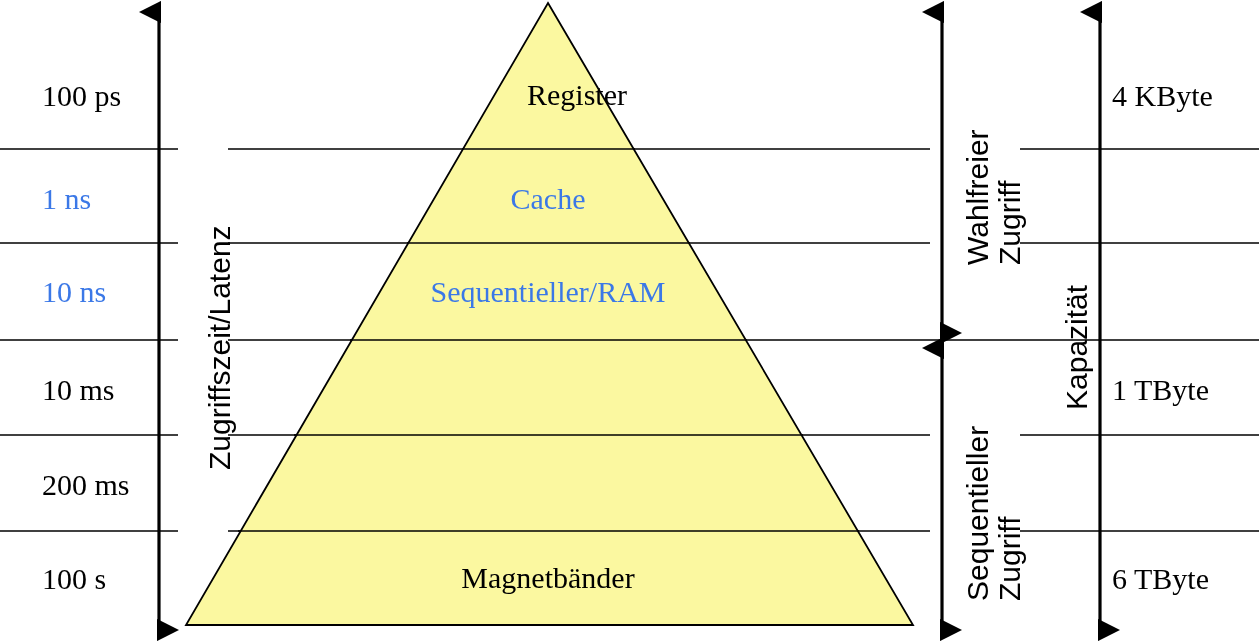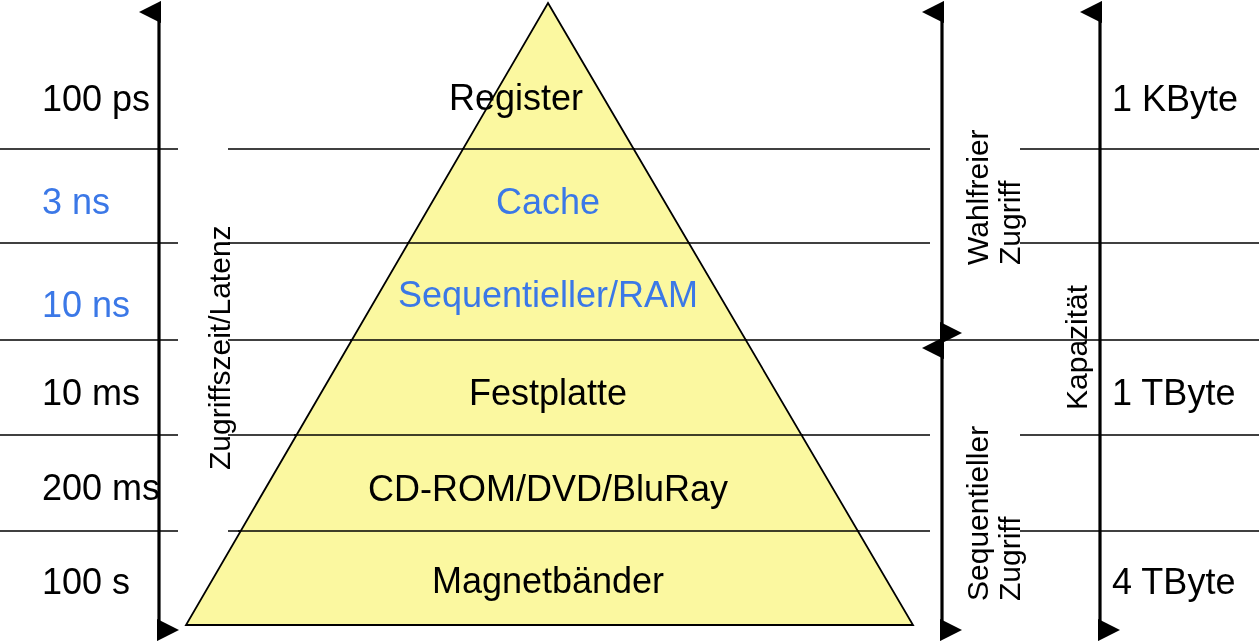--- a/index.html
+++ b/index.html
@@ -17,22 +17,22 @@
     background: #ffffff;
     overflow: hidden;
   }
   #diagram svg {
     position: absolute;
     left: 0;
     top: 0;
   }
   .lbl {
     position: absolute;
-    font-family: Liberation Sans, sans-serif;
-    font-size: 36px;
+    font-family: Liberation Serif, serif;
+    font-size: 30px;
     line-height: 1;
     white-space: nowrap;
     color: #000000;
   }
   .lbl.blue { color: #3b78e7; }
 
   
   .time-lbl {
     text-align: left;
   }
@@ -112,44 +112,42 @@
 
     <line x1="159" y1="12" x2="159" y2="630" stroke="#000000" stroke-width="3.2" marker-start="url(#arrUp)" marker-end="url(#arrDown)"></line>
 
     <line x1="942" y1="12" x2="942" y2="333" stroke="#000000" stroke-width="3.2" marker-start="url(#arrUp)" marker-end="url(#arrDown)"></line>
     <line x1="942" y1="348" x2="942" y2="630" stroke="#000000" stroke-width="3.2" marker-start="url(#arrUp)" marker-end="url(#arrDown)"></line>
 
     <line x1="1100" y1="12" x2="1100" y2="630" stroke="#000000" stroke-width="3.2" marker-start="url(#arrUp)" marker-end="url(#arrDown)"></line>
   </svg>
 
   <div class="lbl time-lbl" style="left:42px; top:81px;">100 ps</div>
-  <div class="lbl time-lbl blue" style="left:42px; top:184px;">3 ns</div>
-  <div class="lbl time-lbl blue" style="left:42px; top:287px;">10 ns</div>
+  <div class="lbl time-lbl blue" style="left:42px; top:184px;">1 ns</div>
+  <div class="lbl time-lbl blue" style="left:42px; top:277px;">10 ns</div>
   <div class="lbl time-lbl" style="left:42px; top:375px;">10 ms</div>
   <div class="lbl time-lbl" style="left:42px; top:470px;">200 ms</div>
   <div class="lbl time-lbl" style="left:42px; top:564px;">100 s</div>
 
   <div class="vert" style="left:205px; top:470px;">Zugriffszeit/Latenz</div>
 
-  <div class="lbl tier-lbl" style="left:516px; top:80px;">Register</div>
+  <div class="lbl tier-lbl" style="left:577px; top:80px;">Register</div>
   <div class="lbl tier-lbl blue" style="left:548px; top:184px;text-align:right;">Cache</div>
   <div class="lbl tier-lbl blue" style="left:548px; top:277px;">Sequentieller/RAM</div>
-  <div class="lbl tier-lbl" style="left:548px; top:375px;">Festplatte</div>
-  <div class="lbl tier-lbl" style="left:548px; top:471px;">CD-ROM/DVD/BluRay</div>
   <div class="lbl tier-lbl" style="left:548px; top:563px;">Magnetbänder</div>
 
   <div class="vert two-line" style="left:962px; top:265px;">
     <span class="vert-inner">Wahlfreier</span>
     <span class="vert-inner">Zugriff</span>
   </div>
 
   <div class="vert two-line" style="left:962px; top:601px;">
     <span class="vert-inner">Sequentieller</span>
     <span class="vert-inner">Zugriff</span>
   </div>
 
   <div class="vert" style="left:1062px; top:410px;">Kapazität</div>
 
-  <div class="lbl cap-lbl" style="left:1112px; top:81px;">1 KByte</div>
+  <div class="lbl cap-lbl" style="left:1112px; top:81px;">4 KByte</div>
   <div class="lbl cap-lbl" style="left:1112px; top:375px;">1 TByte</div>
-  <div class="lbl cap-lbl" style="left:1112px; top:564px;">4 TByte</div>
+  <div class="lbl cap-lbl" style="left:1112px; top:564px;">6 TByte</div>
 
 </div>
 
 </body></html>

